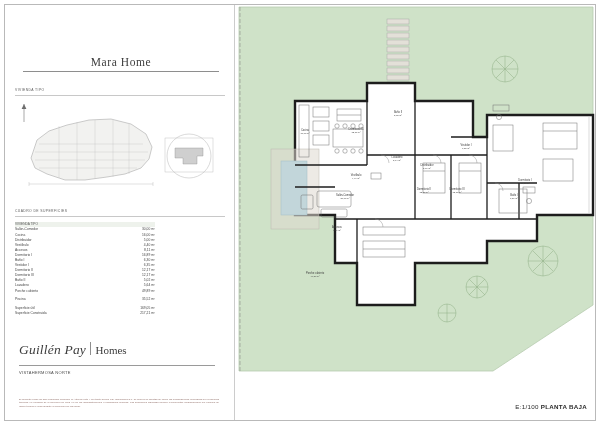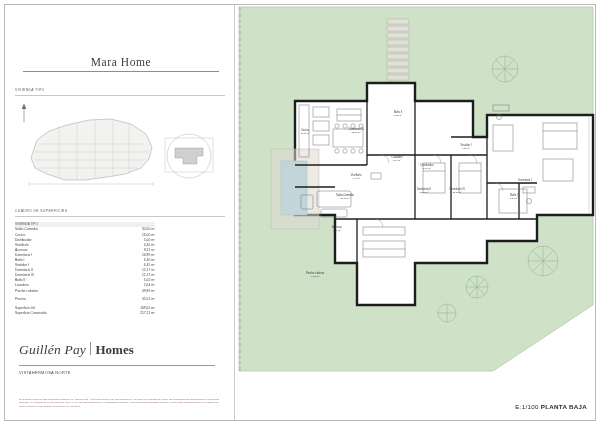--- a/index.html
+++ b/index.html
@@ -70,21 +70,21 @@
   .logo .l1{
     font-family:"Liberation Serif", serif;
     font-size:13.5px;color:#3c3c3c;letter-spacing:.2px;font-style:italic;
   }
   .logo .bar{
     display:inline-block;width:1.4px;height:13px;background:#8e8e8e;
     margin:0 4px -1px 4px;
   }
   .logo .l2{
     font-family:"Liberation Serif", serif;
-    font-size:13px;color:#3c3c3c;font-weight:bold;
+    font-size:11px;color:#3c3c3c;
   }
   .logo-rule{
     position:absolute;left:14px;bottom:54px;width:196px;height:1px;background:#9a9a9a;
   }
   .subdev{
     position:absolute;left:14px;bottom:45px;
     font-size:4px;color:#4a4a4a;letter-spacing:.3px;
   }
   .legal{
     position:absolute;left:14px;bottom:12px;width:200px;

